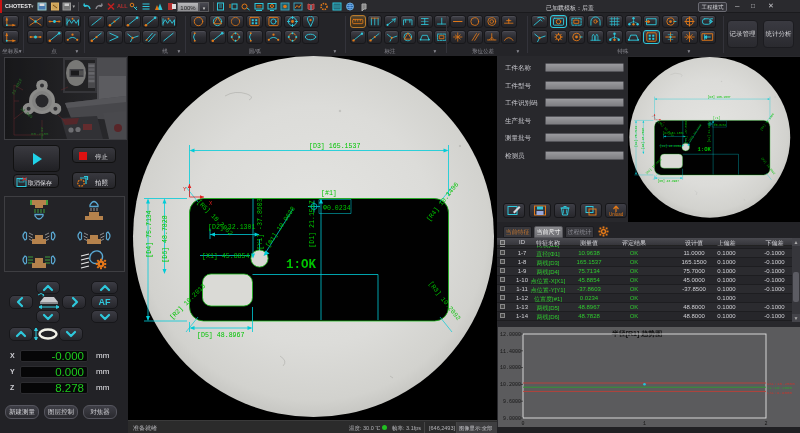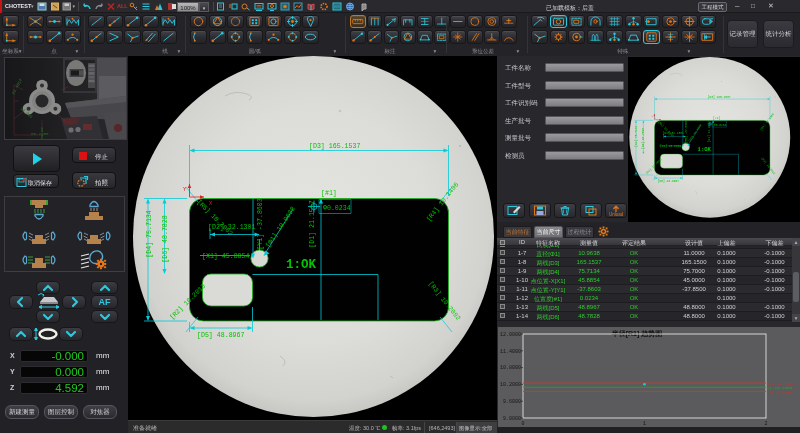--- a/index.html
+++ b/index.html
@@ -825,21 +825,21 @@
         <div class="coordbox">-0.000</div>
         <span class="abs" style="left:96px;top:1px;font-size:8px;color:#e6e6ea;">mm</span>
       </div>
 <div class="coordrow" style="top:310px;">
         <span class="abs" style="left:10px;top:2px;font-size:7px;color:#cfcfd4;font-weight:bold;">Y</span>
         <div class="coordbox">0.000</div>
         <span class="abs" style="left:96px;top:1px;font-size:8px;color:#e6e6ea;">mm</span>
       </div>
 <div class="coordrow" style="top:326px;">
         <span class="abs" style="left:10px;top:2px;font-size:7px;color:#cfcfd4;font-weight:bold;">Z</span>
-        <div class="coordbox">4.592</div>
+        <div class="coordbox">8.278</div>
         <span class="abs" style="left:96px;top:1px;font-size:8px;color:#e6e6ea;">mm</span>
       </div>
 <div class="smbtn" style="left:5px;top:349px;width:34px;height:14px;">新建测量</div>
 <div class="smbtn" style="left:44px;top:349px;width:34px;height:14px;">图层控制</div>
 <div class="smbtn" style="left:83px;top:349px;width:34px;height:14px;">对焦器</div>
 </div>
 <svg width="0" height="0" style="position:absolute;">
       <defs>
         <symbol id="scene" viewBox="0 0 368 364">
           <rect width="368" height="364" fill="#000"></rect>

